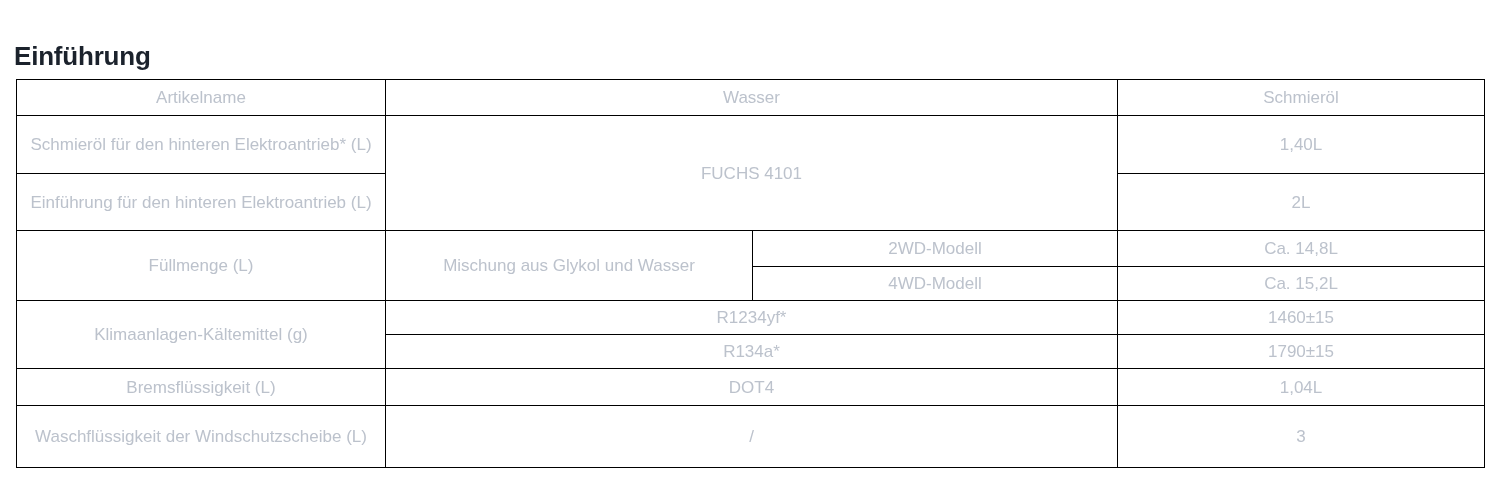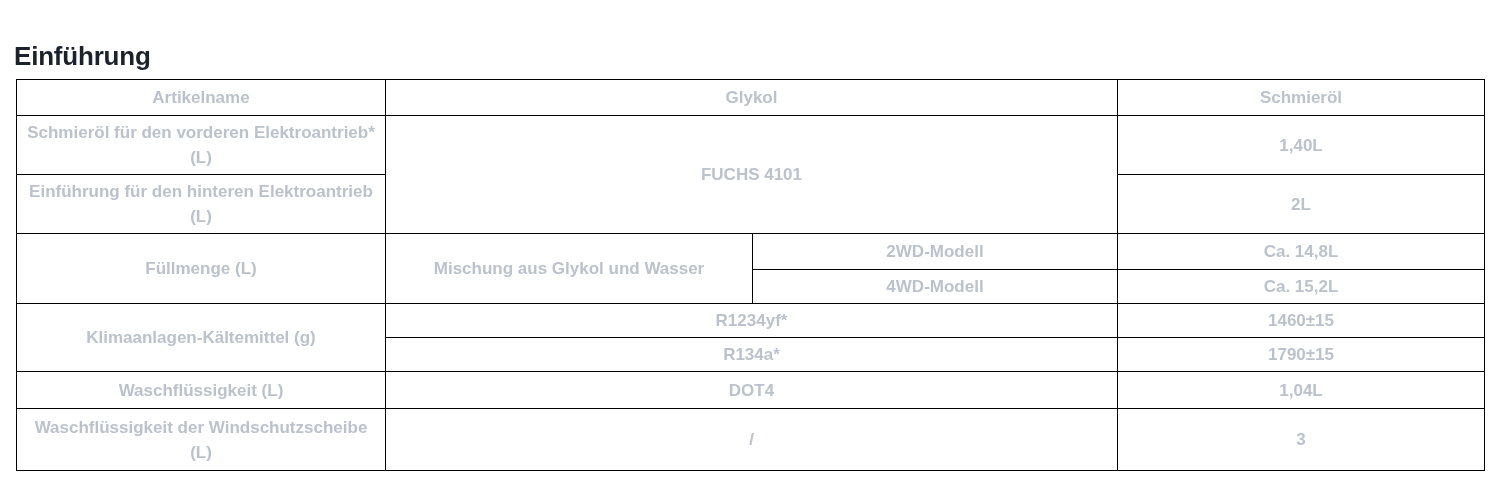--- a/index.html
+++ b/index.html
@@ -38,21 +38,21 @@
   table.spec-table {
     border-collapse: collapse;
     table-layout: fixed;
     width: 1468px;
     border: 1px solid #000000;
   }
   table.spec-table td,
   table.spec-table th {
     border: 1px solid #000000;
     color: #bcc2cc;
-    font-weight: bold;
+    font-weight: normal;
     font-size: 17px;
     text-align: center;
     vertical-align: middle;
     line-height: 25px;
     padding: 4px 6px;
     box-sizing: border-box;
   }
   table.spec-table th {
     font-size: 17px;
   }
@@ -82,28 +82,28 @@
     <table class="spec-table">
       <colgroup>
         <col class="c-name">
         <col class="c-modA">
         <col class="c-modB">
         <col class="c-fill">
       </colgroup>
       <thead>
         <tr class="r-head">
           <th>Artikelname</th>
-          <th colspan="2">Glykol</th>
+          <th colspan="2">Wasser</th>
           <th>Schmieröl</th>
         </tr>
       </thead>
       <tbody>
 
         <tr class="r-front">
-          <td>Schmieröl für den vorderen Elektroantrieb* (L)</td>
+          <td>Schmieröl für den hinteren Elektroantrieb* (L)</td>
           <td colspan="2" rowspan="2">FUCHS 4101</td>
           <td>1,40L</td>
         </tr>
 
         <tr class="r-rear">
           <td>Einführung für den hinteren Elektroantrieb (L)</td>
           <td>2L</td>
         </tr>
 
         <tr class="r-cool">
@@ -123,21 +123,21 @@
           <td colspan="2">R1234yf*</td>
           <td>1460±15</td>
         </tr>
 
         <tr class="r-ac2">
           <td colspan="2">R134a*</td>
           <td>1790±15</td>
         </tr>
 
         <tr class="r-brake">
-          <td>Waschflüssigkeit (L)</td>
+          <td>Bremsflüssigkeit (L)</td>
           <td colspan="2">DOT4</td>
           <td>1,04L</td>
         </tr>
 
         <tr class="r-wash">
           <td>Waschflüssigkeit der Windschutzscheibe (L)</td>
           <td colspan="2">/</td>
           <td>3</td>
         </tr>
 

